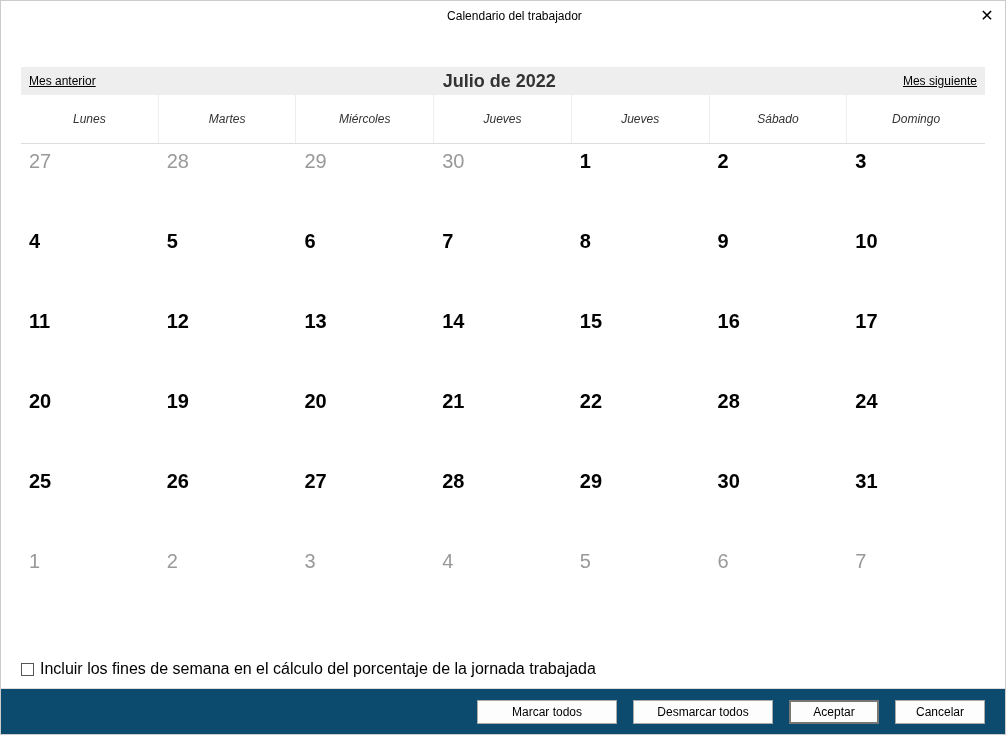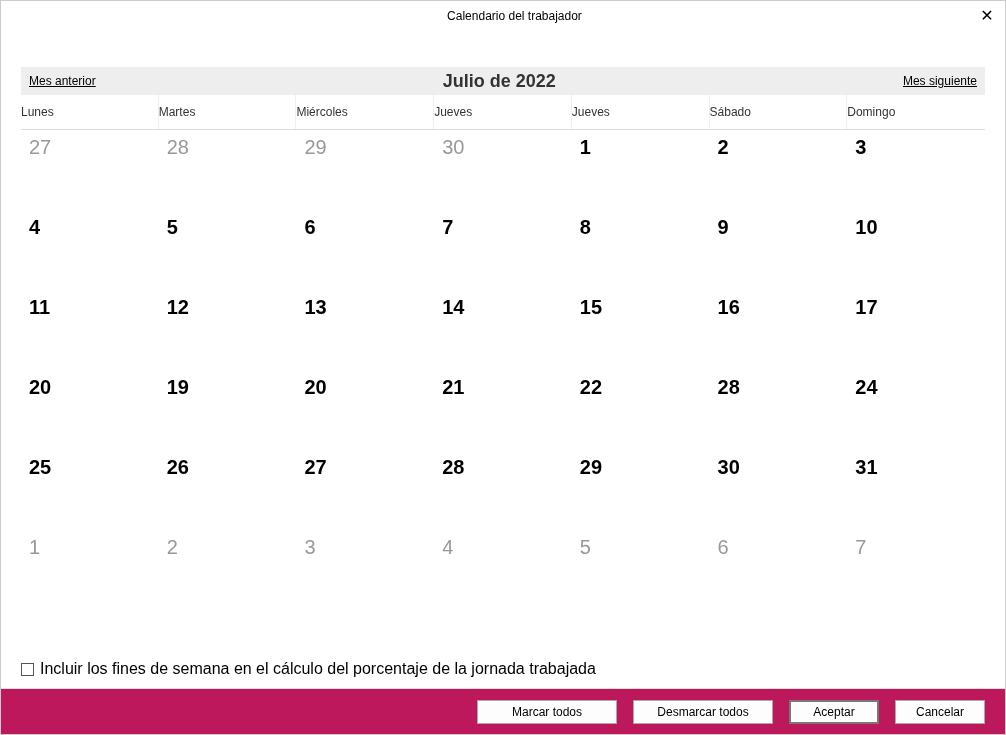--- a/index.html
+++ b/index.html
@@ -69,24 +69,26 @@
     }
     .calendar {
       width: 100%;
     }
     .weekdays {
       display: grid;
       grid-template-columns: repeat(7, 1fr);
       border-bottom: 1px solid #ddd;
     }
     .weekday {
+      text-align: center;
       font-size: 12px;
       color: #333;
-      padding: 10px 0;
+      padding: 17px 0;
       border-right: 1px solid #eee;
+      font-style: italic;
     }
     .weekday:last-child {
       border-right: none;
     }
     .days {
       display: grid;
       grid-template-columns: repeat(7, 1fr);
     }
     .day {
       height: 80px;
@@ -123,21 +125,21 @@
     .checkbox-label {
       font-size: 16px;
       color: #000;
     }
     .button-bar {
       position: absolute;
       bottom: 0;
       left: 0;
       right: 0;
       height: 46px;
-      background: #be185d;
+      background: #0c4a6e;
       border-top: 1px solid #ddd;
       display: flex;
       align-items: center;
       justify-content: flex-end;
       gap: 16px;
       padding: 0 20px;
     }
     .btn {
       min-width: 90px;
       height: 24px;

